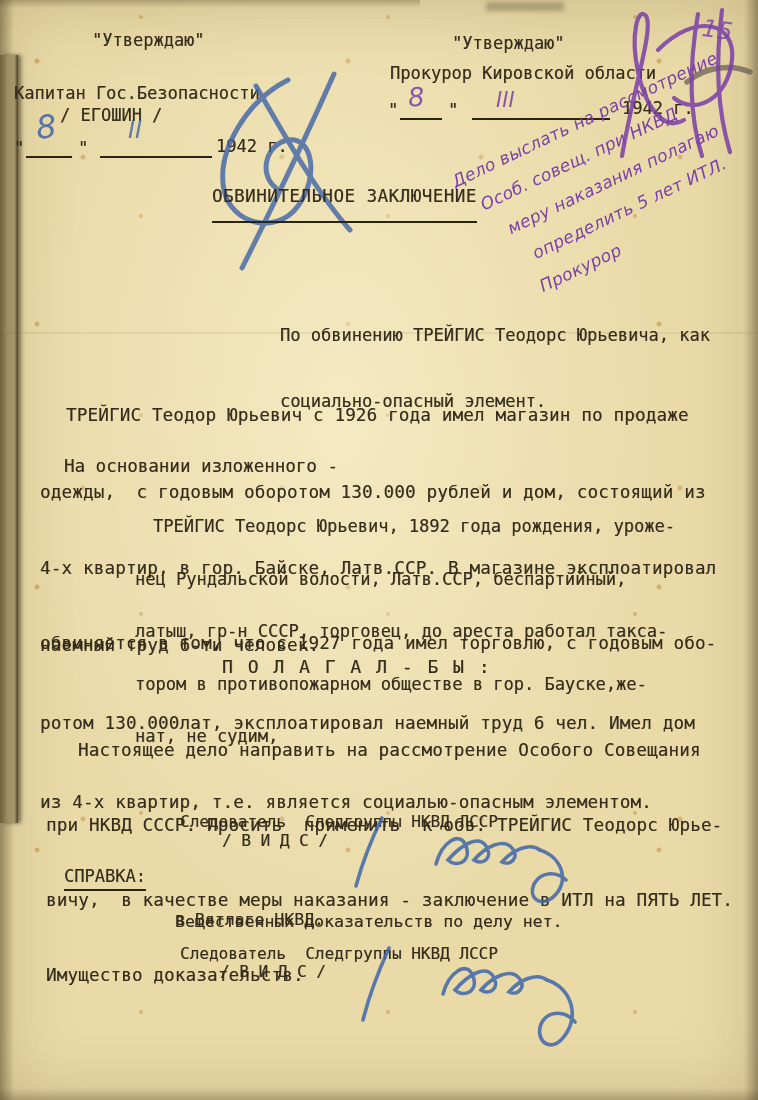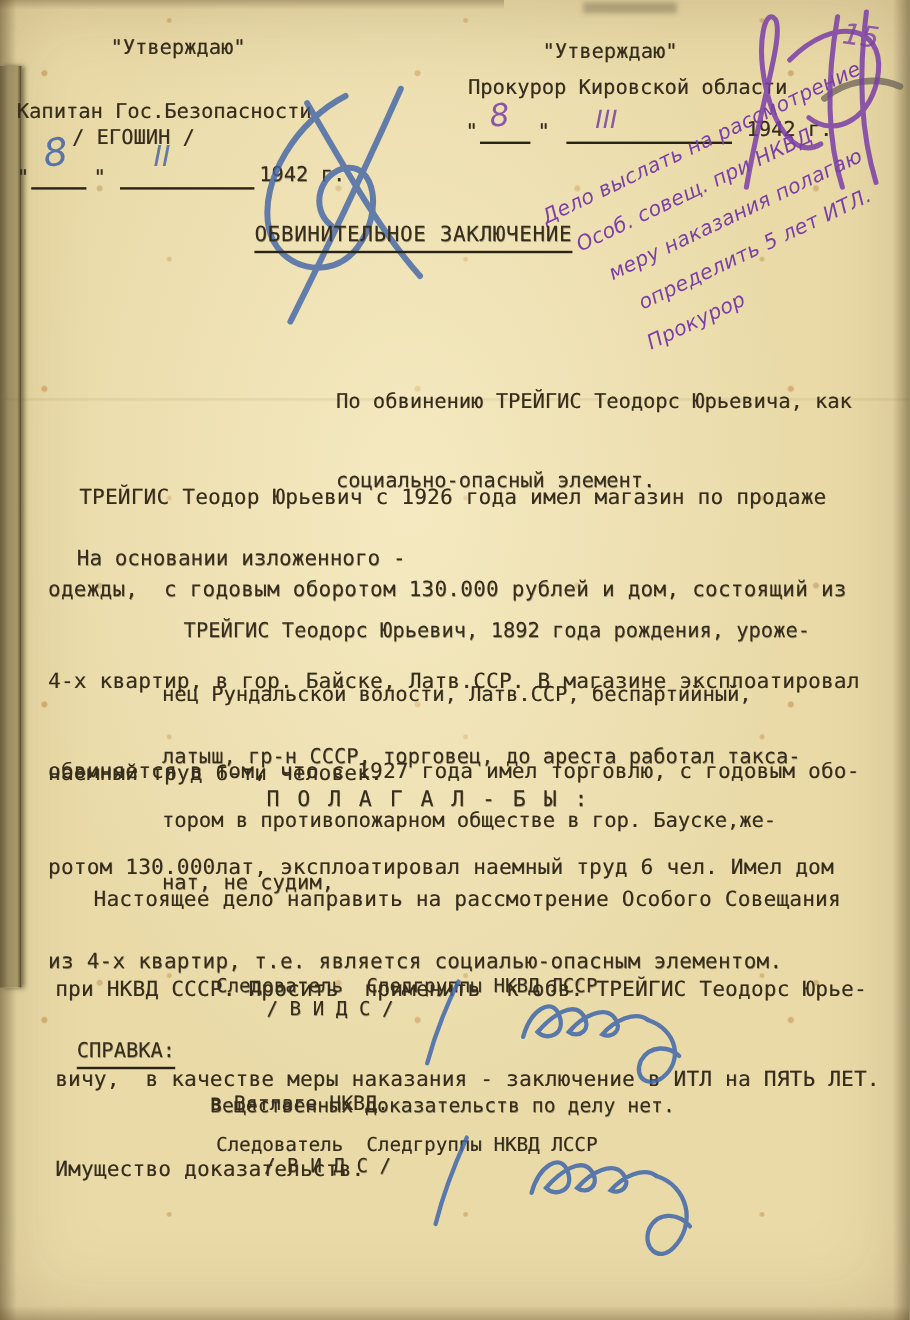--- a/index.html
+++ b/index.html
@@ -100,21 +100,21 @@
     <div class="hand purple note-line" style="position:static;margin-left:0">Дело выслать на рассмотрение</div>
     <div class="hand purple note-line" style="position:static;margin-left:16px">Особ. совещ. при НКВД</div>
     <div class="hand purple note-line" style="position:static;margin-left:30px">меру наказания полагаю</div>
     <div class="hand purple note-line" style="position:static;margin-left:42px">определить 5 лет ИТЛ.</div>
     <div style="display:flex;width:330px;margin-left:34px;justify-content:space-between">
       <span class="hand purple note-line" style="position:static">Прокурор</span>
 
     </div>
   </div>
 
-  <div class="t" style="left:212px;top:186px;font-size:17.5px;letter-spacing:.5px;padding-bottom:1px;border-bottom:2.5px solid #2a2416">ОБВИНИТЕЛЬНОЕ ЗАКЛЮЧЕНИЕ</div>
+  <div class="t" style="left:212px;top:186px;font-size:17.5px;letter-spacing:.5px;padding-bottom:13px;border-bottom:2.5px solid #2a2416">ОБВИНИТЕЛЬНОЕ ЗАКЛЮЧЕНИЕ</div>
 
   <div class="t" style="left:280px;top:280px;font-size:17px;line-height:22px">
     <div>По обвинению ТРЕЙГИС Теодорс Юрьевича, как</div>
     <div>социально-опасный элемент.</div>
   </div>
 
   <div class="t body-par" style="left:40px;top:352px">
     <div style="text-indent:26px">ТРЕЙГИС Теодор Юрьевич с 1926 года имел магазин по продаже</div>
     <div>одежды,  с годовым оборотом 130.000 рублей и дом, состоящий из</div>
     <div>4-х квартир, в гор. Байске, Латв.ССР. В магазине эксплоатировал</div>

